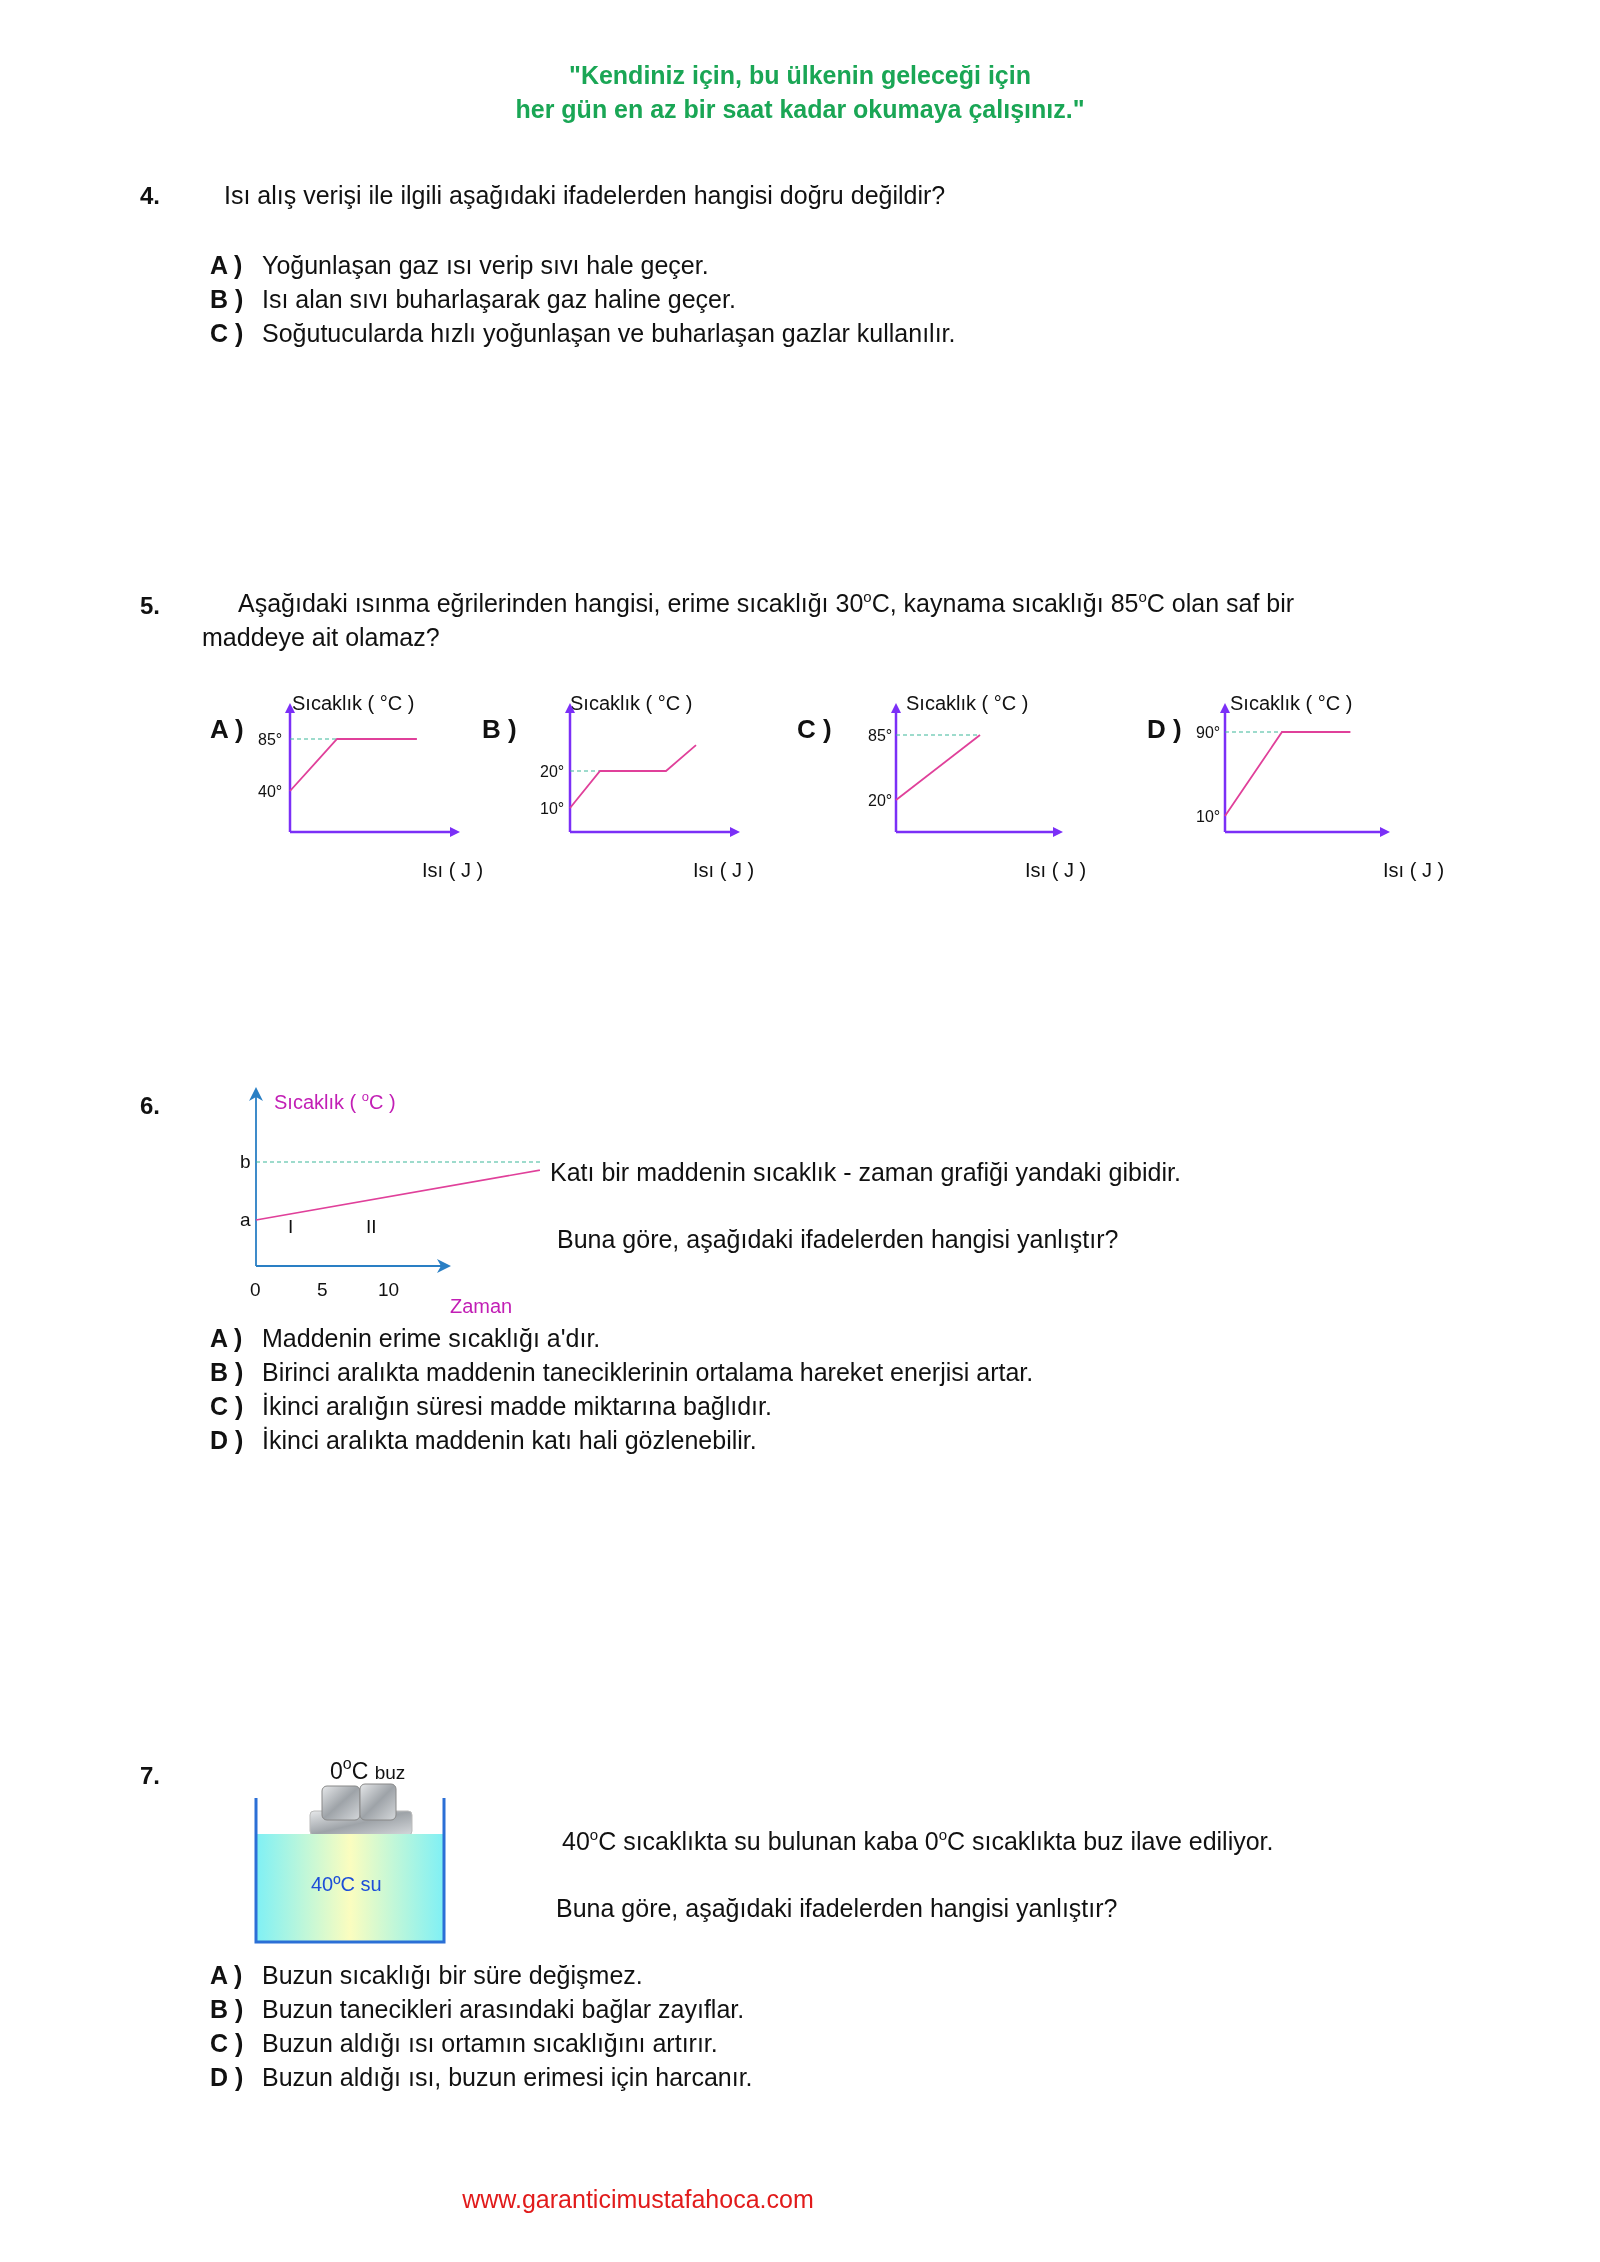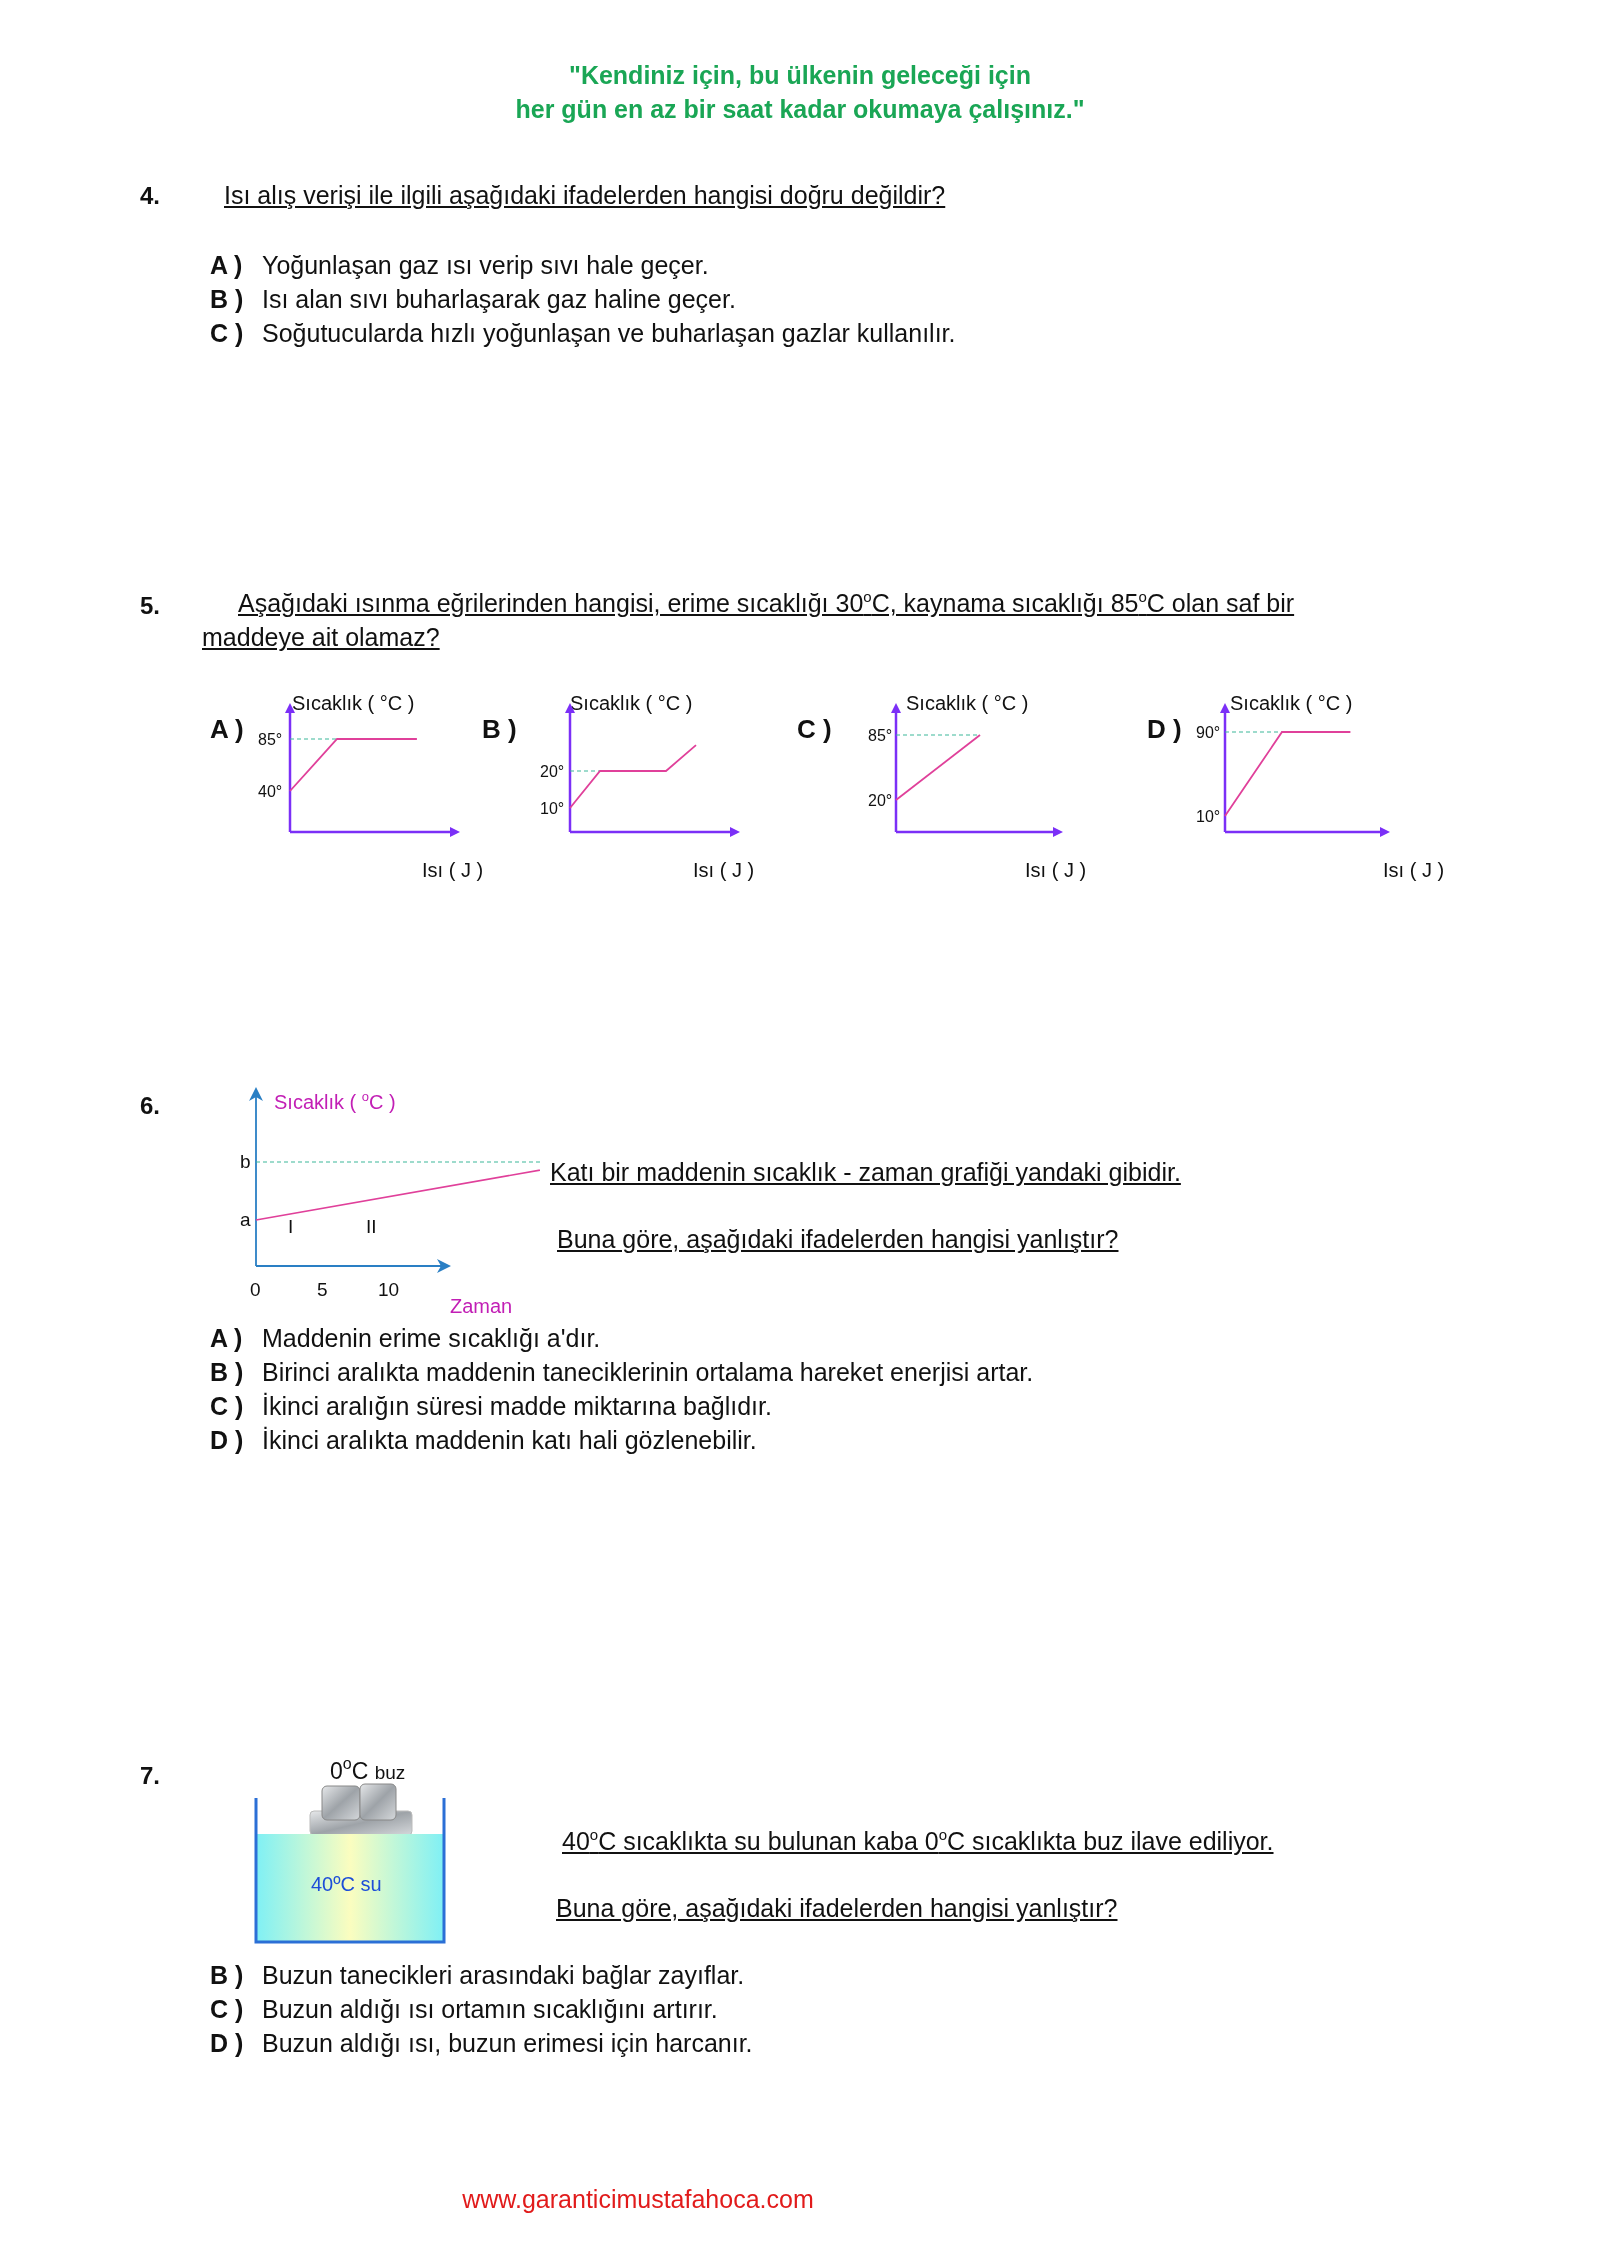--- a/index.html
+++ b/index.html
@@ -2,21 +2,21 @@
 <html><head>
 <meta charset="utf-8">
 <style>
   html, body { margin: 0; padding: 0; background: #ffffff; }
   body { width: 1600px; height: 2262px; position: relative; overflow: hidden;
          font-family: "Liberation Sans", sans-serif; color: #111; }
   .abs { position: absolute; }
   .header { left: 0; width: 1600px; top: 58px; text-align: center; color: #1aa655;
             font-weight: bold; font-size: 25px; line-height: 34px; }
   .qnum { font-weight: bold; font-size: 24px; }
-  .qtext { font-size: 25px; line-height: 34px; text-decoration: underline; }
+  .qtext { font-size: 25px; line-height: 34px; }
   .opt { font-size: 25px; line-height: 34px; white-space: nowrap; }
   .opt .lt { font-weight: bold; display: inline-block; width: 52px; }
   sup { font-size: 15px; vertical-align: 10px; line-height: 0; }
   .footer { left: 0; width: 1276px; top: 2185px; text-align: center; color: #e11b1b; font-size: 25px; }
   svg text { font-family: "Liberation Sans", sans-serif; }
 </style>
 </head>
 <body>
 
 <div class="abs header">
@@ -148,18 +148,19 @@
     <rect x="72" y="6" width="38" height="34" rx="5" fill="url(#ice)" stroke="#888"></rect>
     <rect x="110" y="4" width="36" height="36" rx="5" fill="url(#ice)" stroke="#888"></rect>
   </g>
   <rect x="6" y="54" width="188" height="108" fill="url(#water)"></rect>
   <path d="M6,18 L6,162 L194,162 L194,18" fill="none" stroke="#2b6fd6" stroke-width="3"></path>
 </svg>
 <div class="abs" style="left:311px; top:1873px; font-size:20px; color:#1d4ed8;">40ºC  su</div>
 <div class="abs qtext" style="left:562px; top:1824px; white-space:nowrap;"><span>40</span><sup>o</sup><span>C sıcaklıkta su bulunan kaba 0</span><sup>o</sup><span>C sıcaklıkta buz ilave ediliyor.</span></div>
 <div class="abs qtext" style="left:556px; top:1891px;">Buna göre, aşağıdaki ifadelerden hangisi yanlıştır?</div>
 <div class="abs" style="left:210px; top:1958px;">
+  <div class="opt"><span class="lt">A )</span><span>Buzun sıcaklığı bir süre değişmez.</span></div>
   <div class="opt"><span class="lt">B )</span><span>Buzun tanecikleri arasındaki bağlar zayıflar.</span></div>
   <div class="opt"><span class="lt">C )</span><span>Buzun aldığı ısı ortamın sıcaklığını artırır.</span></div>
   <div class="opt"><span class="lt">D )</span><span>Buzun aldığı ısı, buzun erimesi için harcanır.</span></div>
 </div>
 
 <div class="abs footer">www.garanticimustafahoca.com</div>
 
 </body></html>

